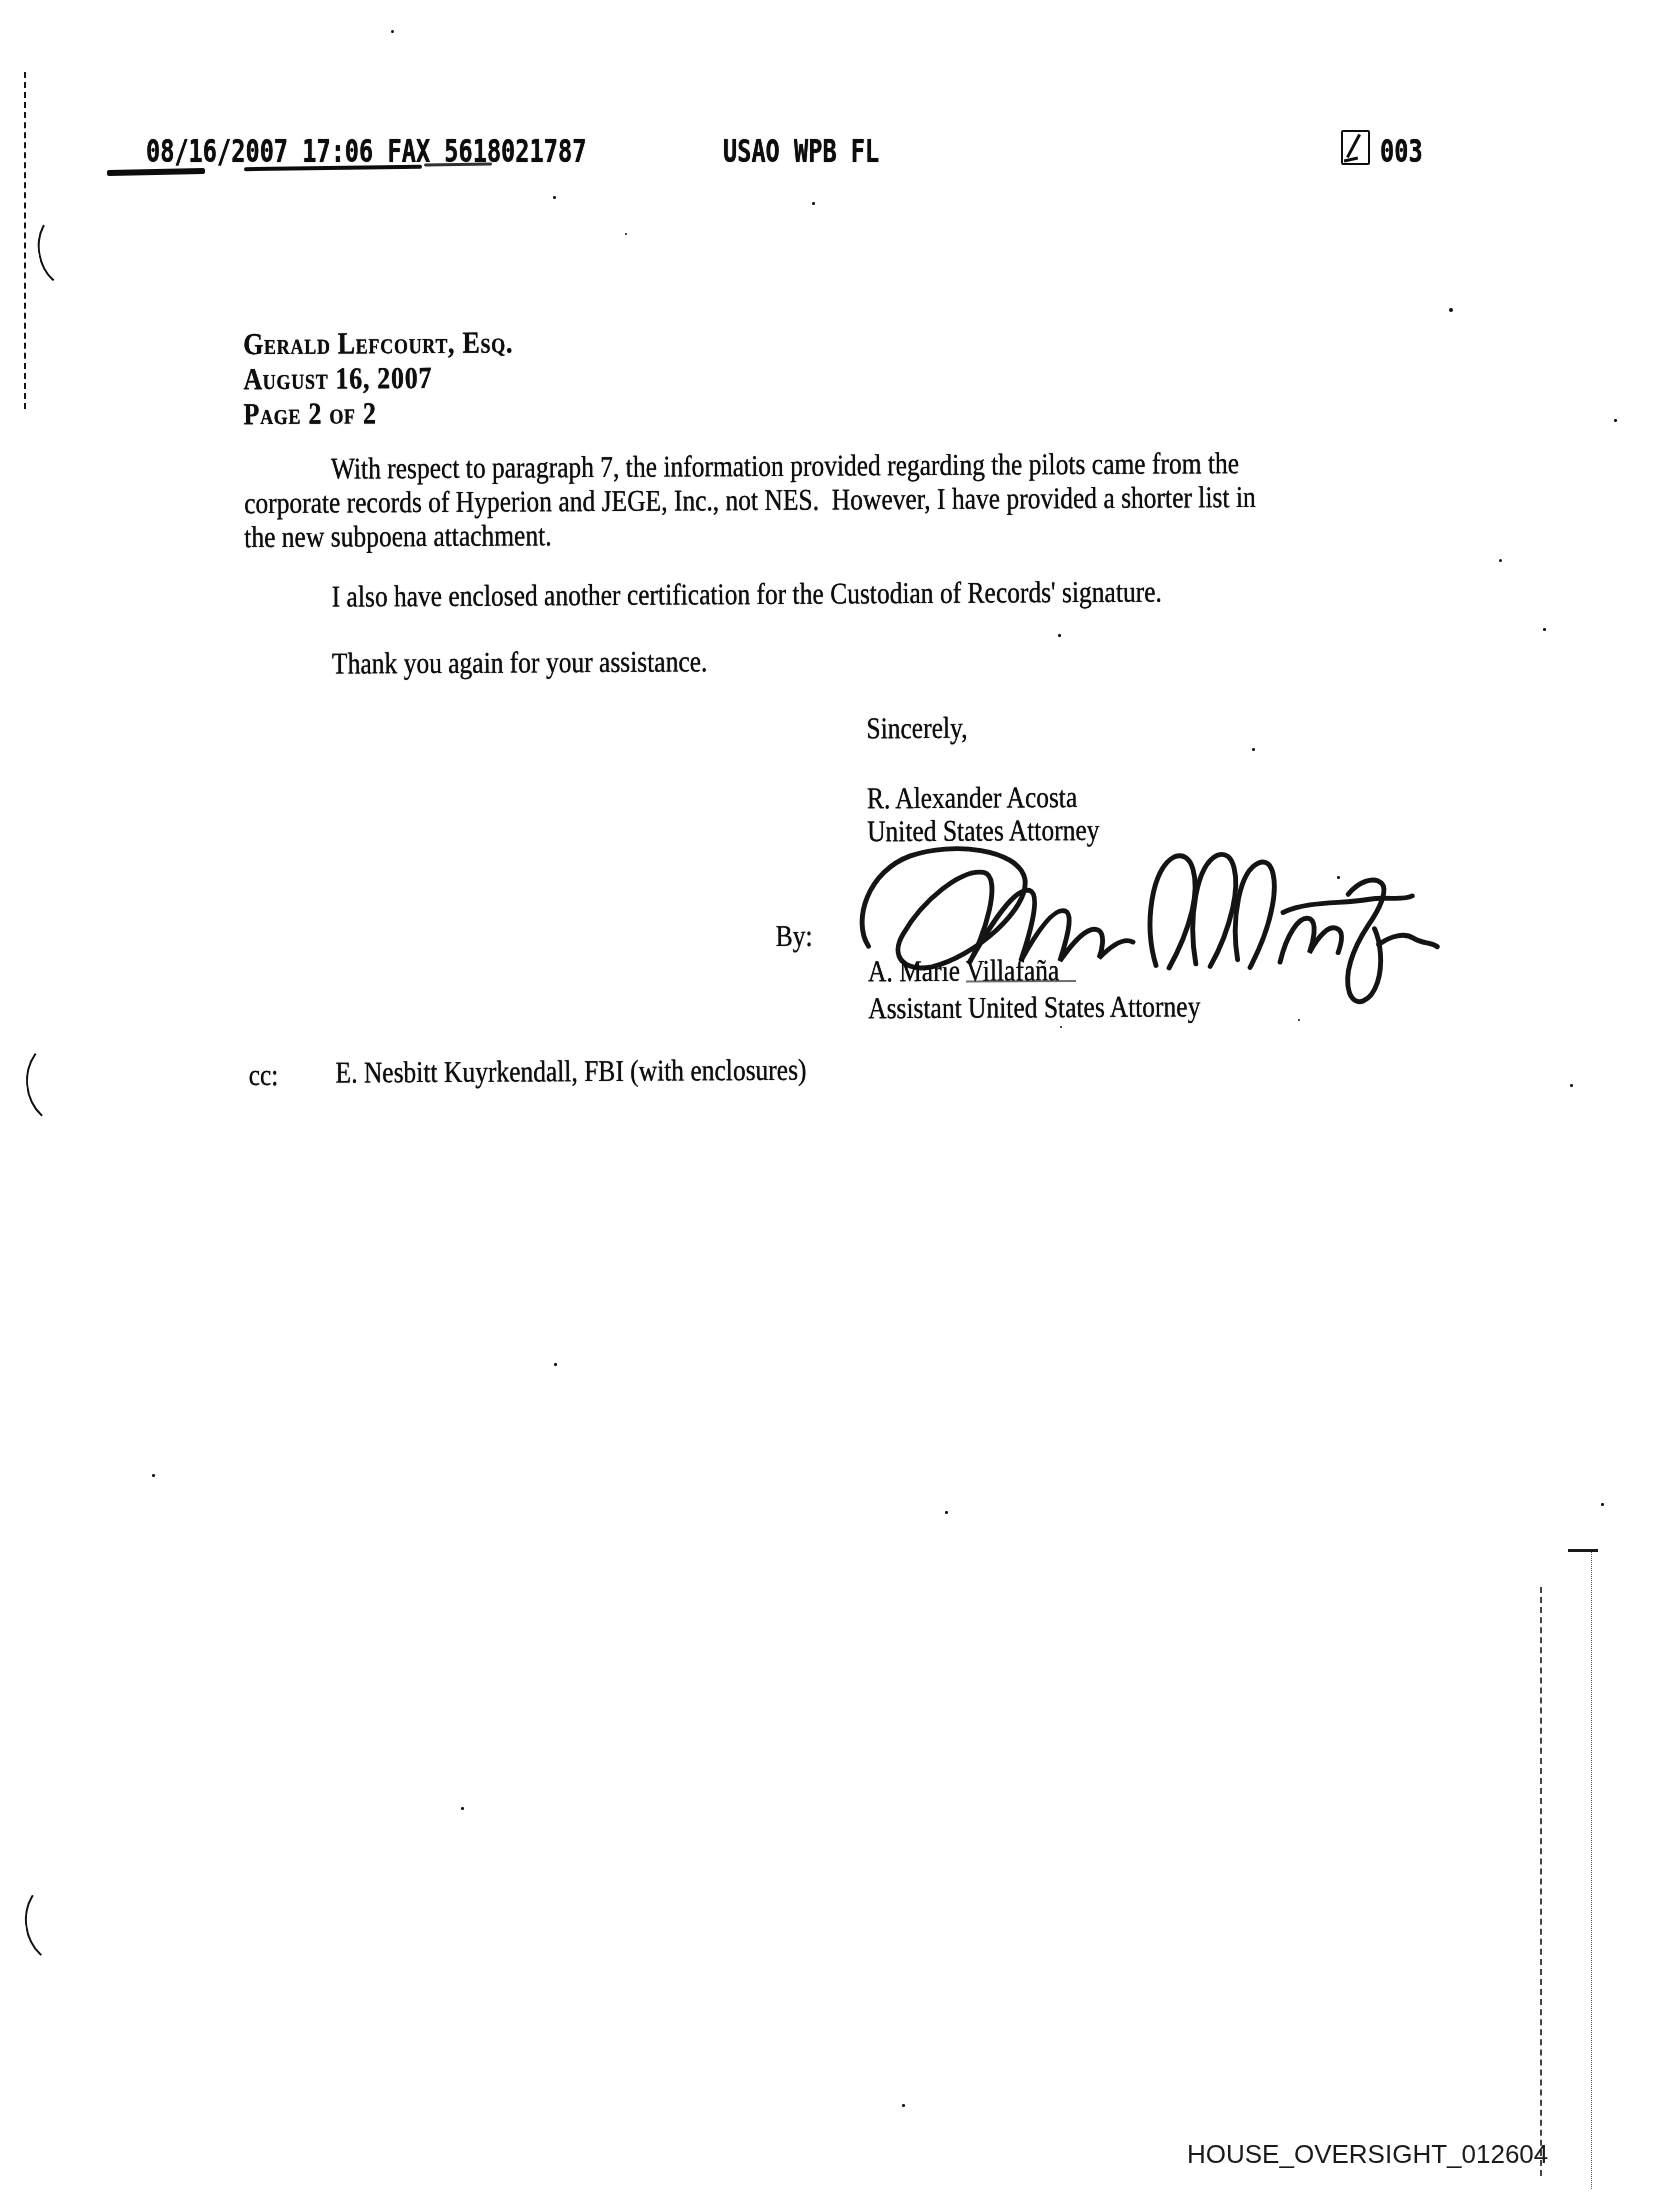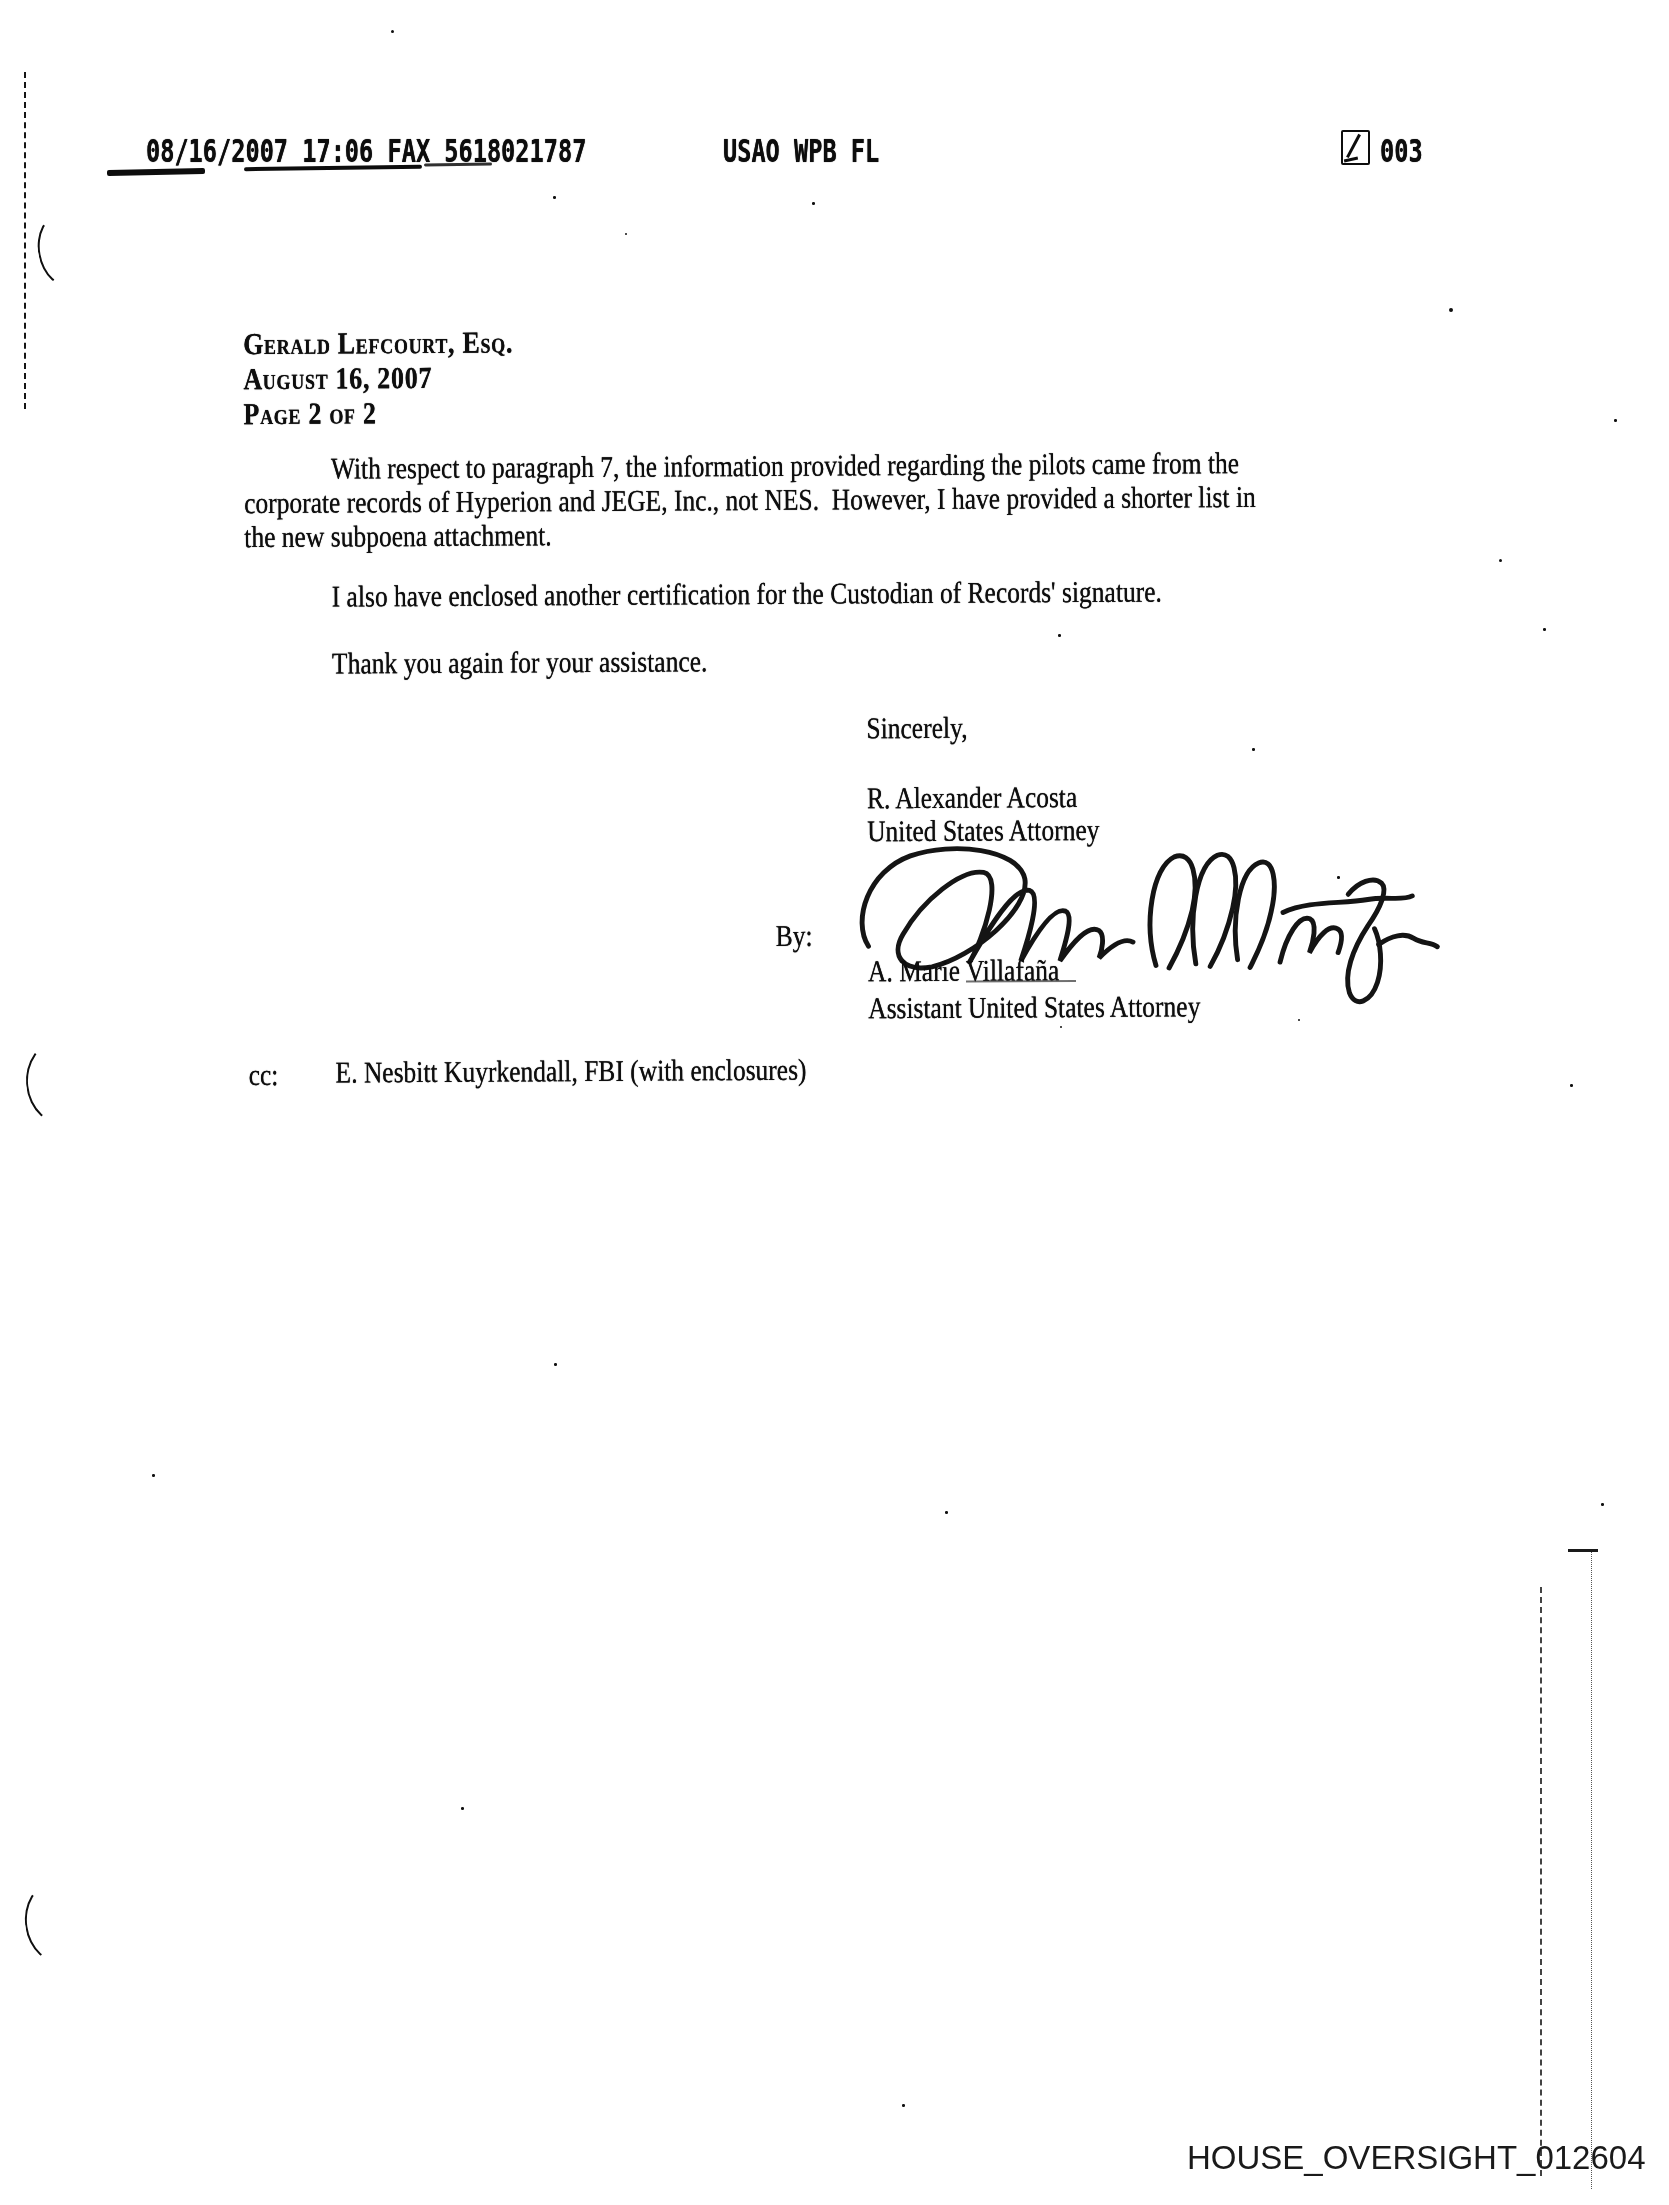--- a/index.html
+++ b/index.html
@@ -40,21 +40,21 @@
   .arc3{left:25px;top:1880px;width:65px;height:80px;transform:rotate(-8deg);}
   .vdash-tl{position:absolute;left:23.6px;top:72px;height:337px;width:0;border-left:2px dashed #161616;}
   .vdash-ra{position:absolute;left:1540px;top:1587px;height:589px;width:0;border-left:2px dashed #232323;opacity:.85;}
   .vdash-rb{position:absolute;left:1591px;top:1551px;height:638px;width:0;border-left:1.3px dotted #2b2b2b;opacity:.8;}
   .htick{position:absolute;left:1568px;top:1549px;width:30px;height:2.6px;background:#1a1a1a;}
   .speck{position:absolute;background:#101010;border-radius:50%;}
   .uline-dep{position:absolute;left:962px;top:985px;width:110px;height:2px;background:#111;opacity:.6;}
   
   .watermark{
     position:absolute;left:1187px;top:2139px;
-    font-family:"Liberation Sans",sans-serif;font-size:33px;color:#1a1a1a;white-space:pre;
+    font-family:"Liberation Sans",sans-serif;font-size:26px;color:#1a1a1a;white-space:pre;
   }
 </style>
 </head>
 <body>
 
 <div class="page">
 
   <div>
     <span class="fax-txt" style="left:146px">08/16/2007 17:06 FAX 5618021787</span>
     <span class="fax-txt" style="left:723px">USAO WPB FL</span>

